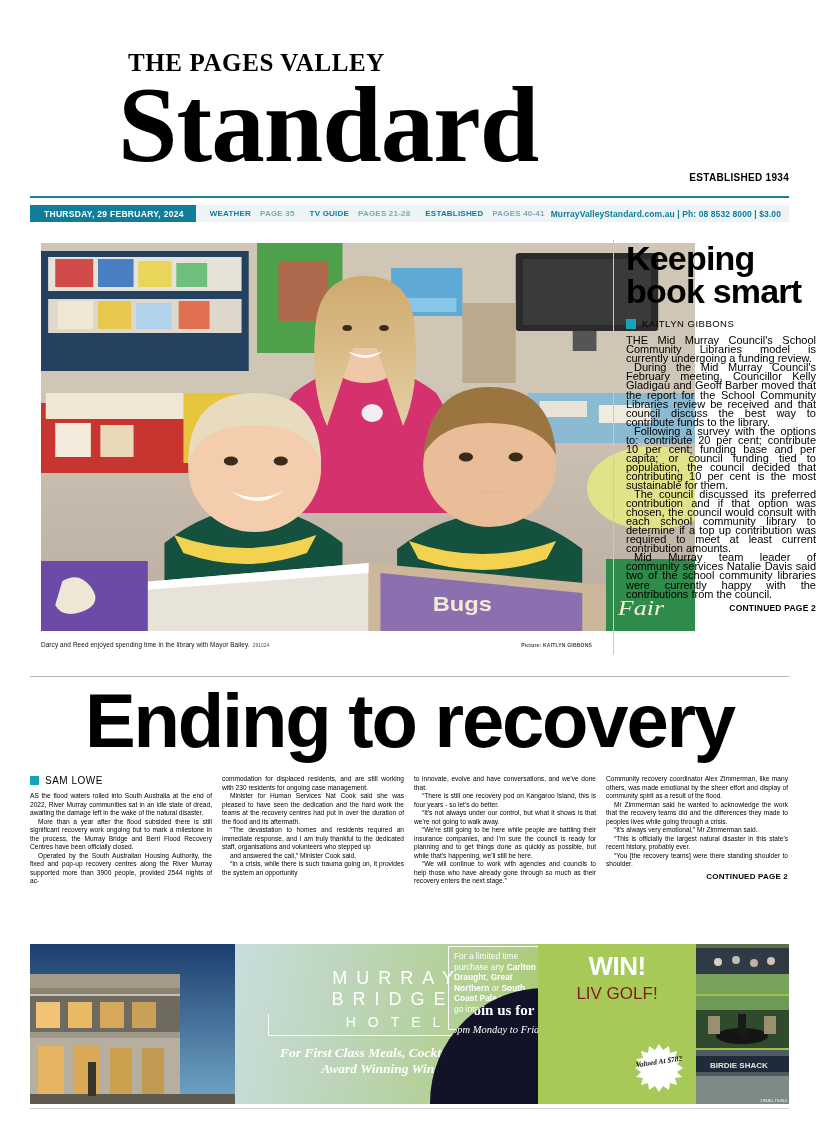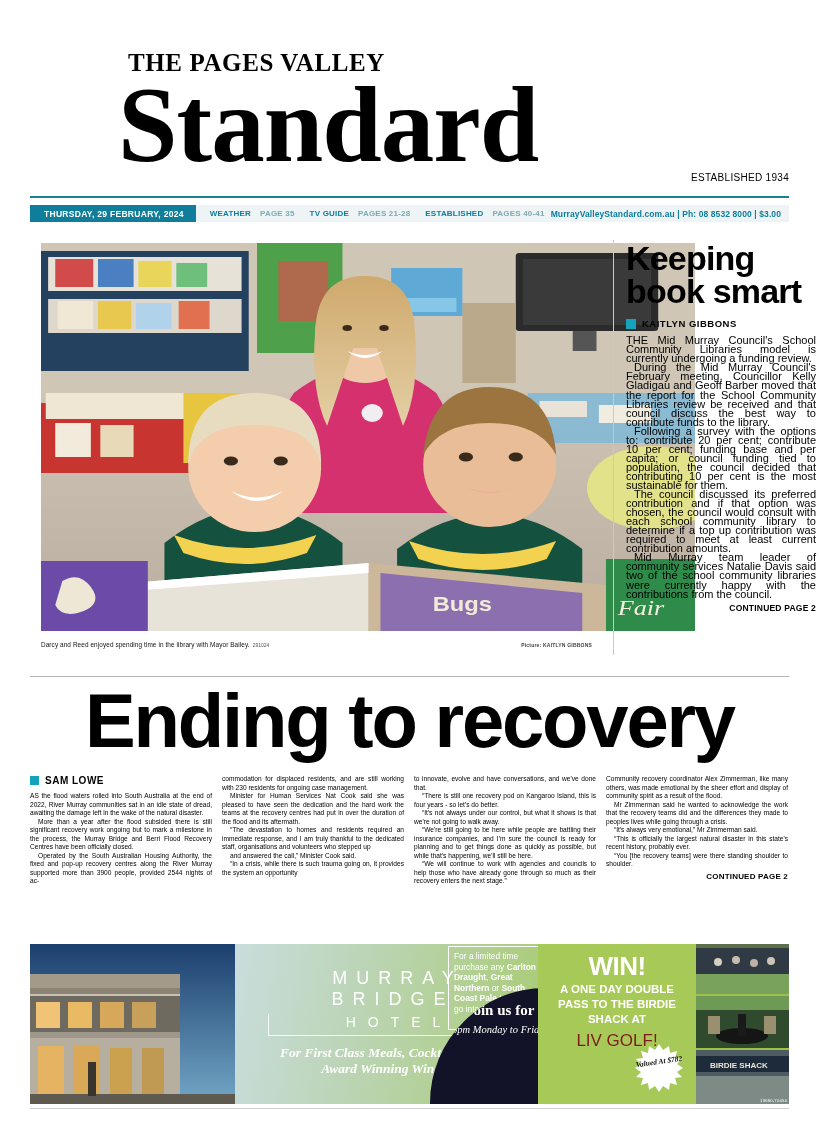--- a/index.html
+++ b/index.html
@@ -39,21 +39,21 @@
     font-size: 107px;
     line-height: 1;
     letter-spacing: -1px;
     color: #000;
     white-space: nowrap;
   }
   .mast-est {
     position: absolute;
     right: 30px; top: 172px;
     font-family: "Liberation Sans", sans-serif;
-    font-weight: normal;
+    font-weight: bold;
     font-size: 10px;
     letter-spacing: 0.3px;
     color: #000;
   }
   .mast-rule {
     position: absolute;
     left: 30px; top: 196px; width: 759px; height: 2px;
     background: #1c7f96;
   }
 
@@ -145,21 +145,21 @@
     line-height: 0.96;
     letter-spacing: -0.8px;
     color: #000;
   }
   .byline {
     display: flex; align-items: center; gap: 6px;
     margin-top: 11px; margin-bottom: 7px;
   }
   .byline-sq { width: 10px; height: 10px; background: #13a3bb; flex: 0 0 auto;}
   .byline-name {
-    font-size: 9.5px; font-weight: bold; letter-spacing: 0.5px; color: #000; text-align: center;
+    font-size: 9.5px; font-weight: normal; letter-spacing: 0.5px; color: #000; text-align: center;
   }
   .bodytext p {
     font-family: "Liberation Sans", sans-serif;
     font-size: 11px;
     line-height: 9.05px;
     text-align: justify;
     color: #000;
     margin: 0;
   }
   .bodytext p + p { text-indent: 8px; }
@@ -556,21 +556,20 @@
       </p>
     </div>
 
     <div class="ad-happy">
       <div class="ad-happy-t1">Join us for Happy Hour!</div>
       <div class="ad-happy-t2">4-6pm Monday to Friday $8.50 pints of tap beer</div>
     </div>
 
     <div class="ad-win">
       <div class="ad-win-t">WIN!</div>
-      <div class="ad-win-s">A ONE DAY DOUBLE PASS TO THE BIRDIE SHACK AT</div>
       <div class="ad-win-b">LIV GOLF!</div>
     </div>
 
     <div class="ad-photos">
       <svg viewBox="0 0 93 160" preserveAspectRatio="none">
         <rect x="0" y="0" width="93" height="50" fill="#5d6f4a"></rect>
         <rect x="0" y="4" width="93" height="26" fill="#2f3a44"></rect>
         <rect x="0" y="30" width="93" height="20" fill="#79a35c"></rect>
         <circle cx="22" cy="18" r="4" fill="#d8cfc0"></circle>
           <circle cx="40" cy="16" r="4" fill="#c6bcae"></circle>

